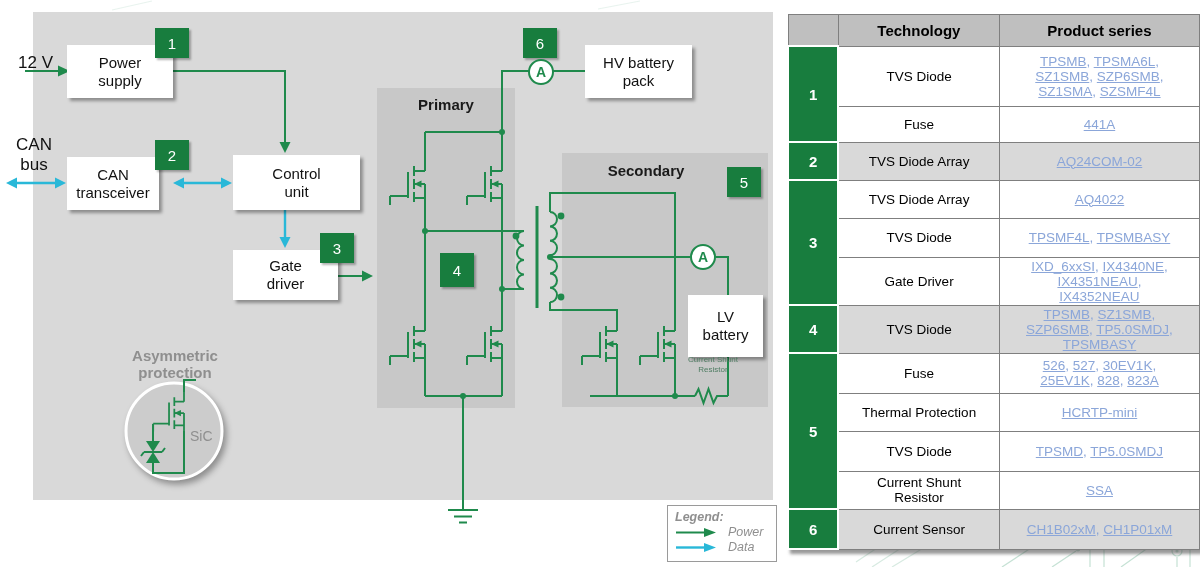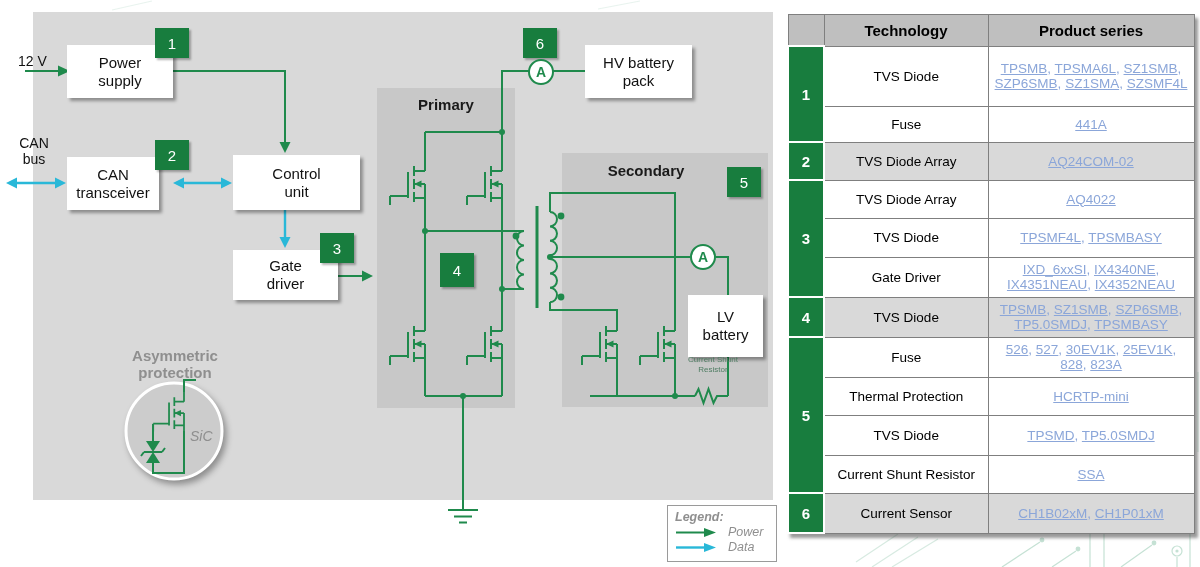--- a/index.html
+++ b/index.html
@@ -26,34 +26,34 @@
   .wbox{position:absolute;background:#fff;box-shadow:3px 3px 3px rgba(0,0,0,.35);
         display:flex;align-items:center;justify-content:center;text-align:center;
         font-size:15px;line-height:1.2;color:#111;}
   .wbox span{display:inline-block;}
   .badge{position:absolute;width:34px;height:30px;background:var(--badge-green);color:#fff;
          display:flex;align-items:center;justify-content:center;font-size:15px;
          box-shadow:2px 2px 2px rgba(0,0,0,.3);}
   .acirc{position:absolute;width:26px;height:26px;box-sizing:border-box;border:2px solid var(--green);
          border-radius:50%;background:#fff;color:var(--green);font-weight:bold;font-size:14px;
          display:flex;align-items:center;justify-content:center;}
-  .plain-label{position:absolute;color:#111;font-size:14px;line-height:1.15;}
+  .plain-label{position:absolute;color:#111;font-size:17px;line-height:1.15;}
   .asym-title{position:absolute;left:116px;top:347px;width:118px;text-align:center;
               font-weight:bold;font-size:15px;line-height:1.15;color:var(--muted-gray);}
-  .sic{position:absolute;left:190px;top:428px;font-size:14px;color:var(--muted-gray);font-style:italic;}
+  .sic{position:absolute;left:190px;top:428px;font-size:14px;color:var(--muted-gray);}
   .shunt{position:absolute;left:686px;top:355px;width:54px;text-align:center;
          font-size:8px;line-height:1.25;color:var(--shunt-green);}
   .legend{position:absolute;left:667px;top:505px;width:108px;height:55px;background:#fff;
           border:1px solid #9a9a9a;font-size:12.5px;color:var(--muted-gray);font-style:italic;}
   .legend-title{font-weight:bold;margin:4px 0 0 7px;}
   .legend-row{display:flex;align-items:center;gap:10px;margin:1px 0 0 6px;}
   .ptable{position:absolute;left:787px;top:14px;border-collapse:collapse;table-layout:fixed;
           background:#fff;box-shadow:3px 4px 3px rgba(70,70,70,.55);}
   .ptable th,.ptable td{border:1px solid var(--border-gray);text-align:center;vertical-align:middle;
-          padding:1px 4px;font-size:13.5px;color:#000;overflow:hidden;}
+          padding:1px 20px;font-size:13.5px;color:#000;overflow:hidden;}
   .ptable th{background:var(--table-header-bg);font-size:15px;height:28px;font-weight:bold;}
   .numcell{background:var(--badge-green) !important;color:#fff !important;font-weight:bold;
            font-size:15px !important;border:2.5px solid #fff !important;}
   td.shade{background:var(--row-shade);}
   .prodcell a{color:var(--link-blue);}
   .prodcell .comma{color:var(--link-blue);}
 </style>
 </head>
 <body>
 

